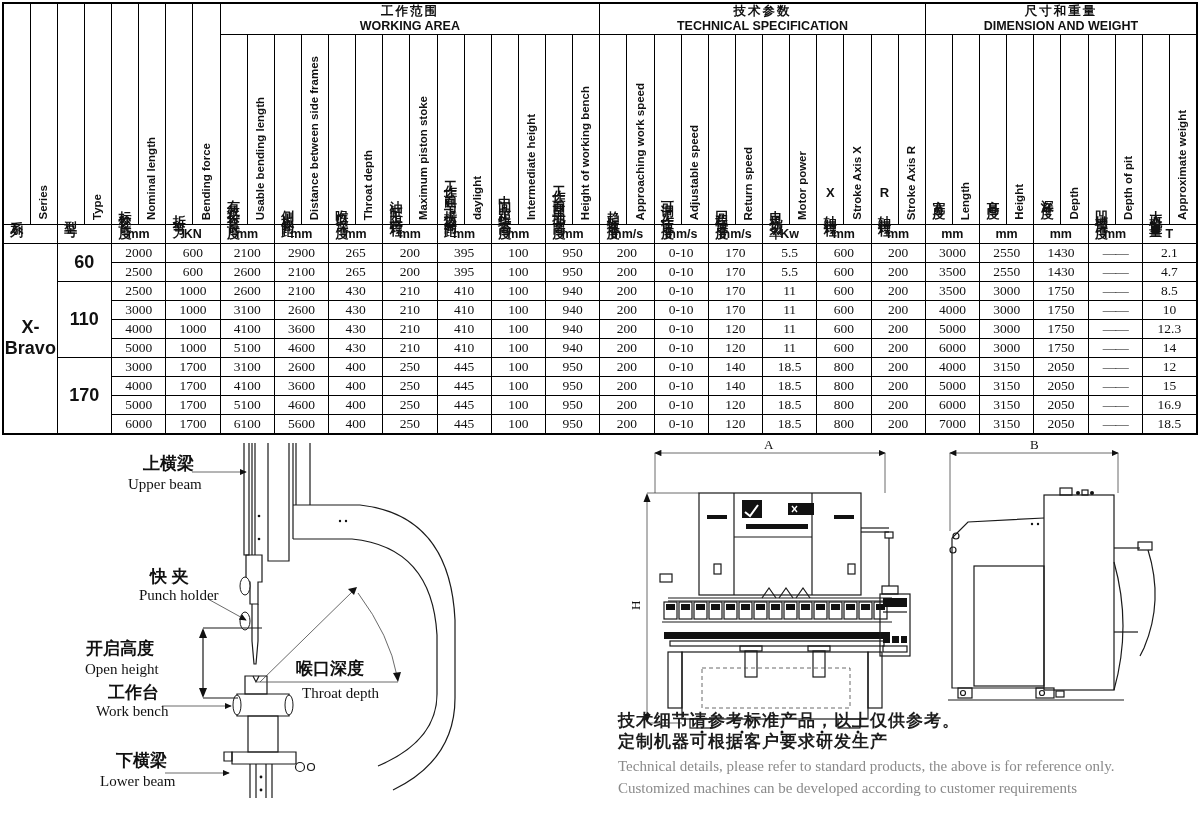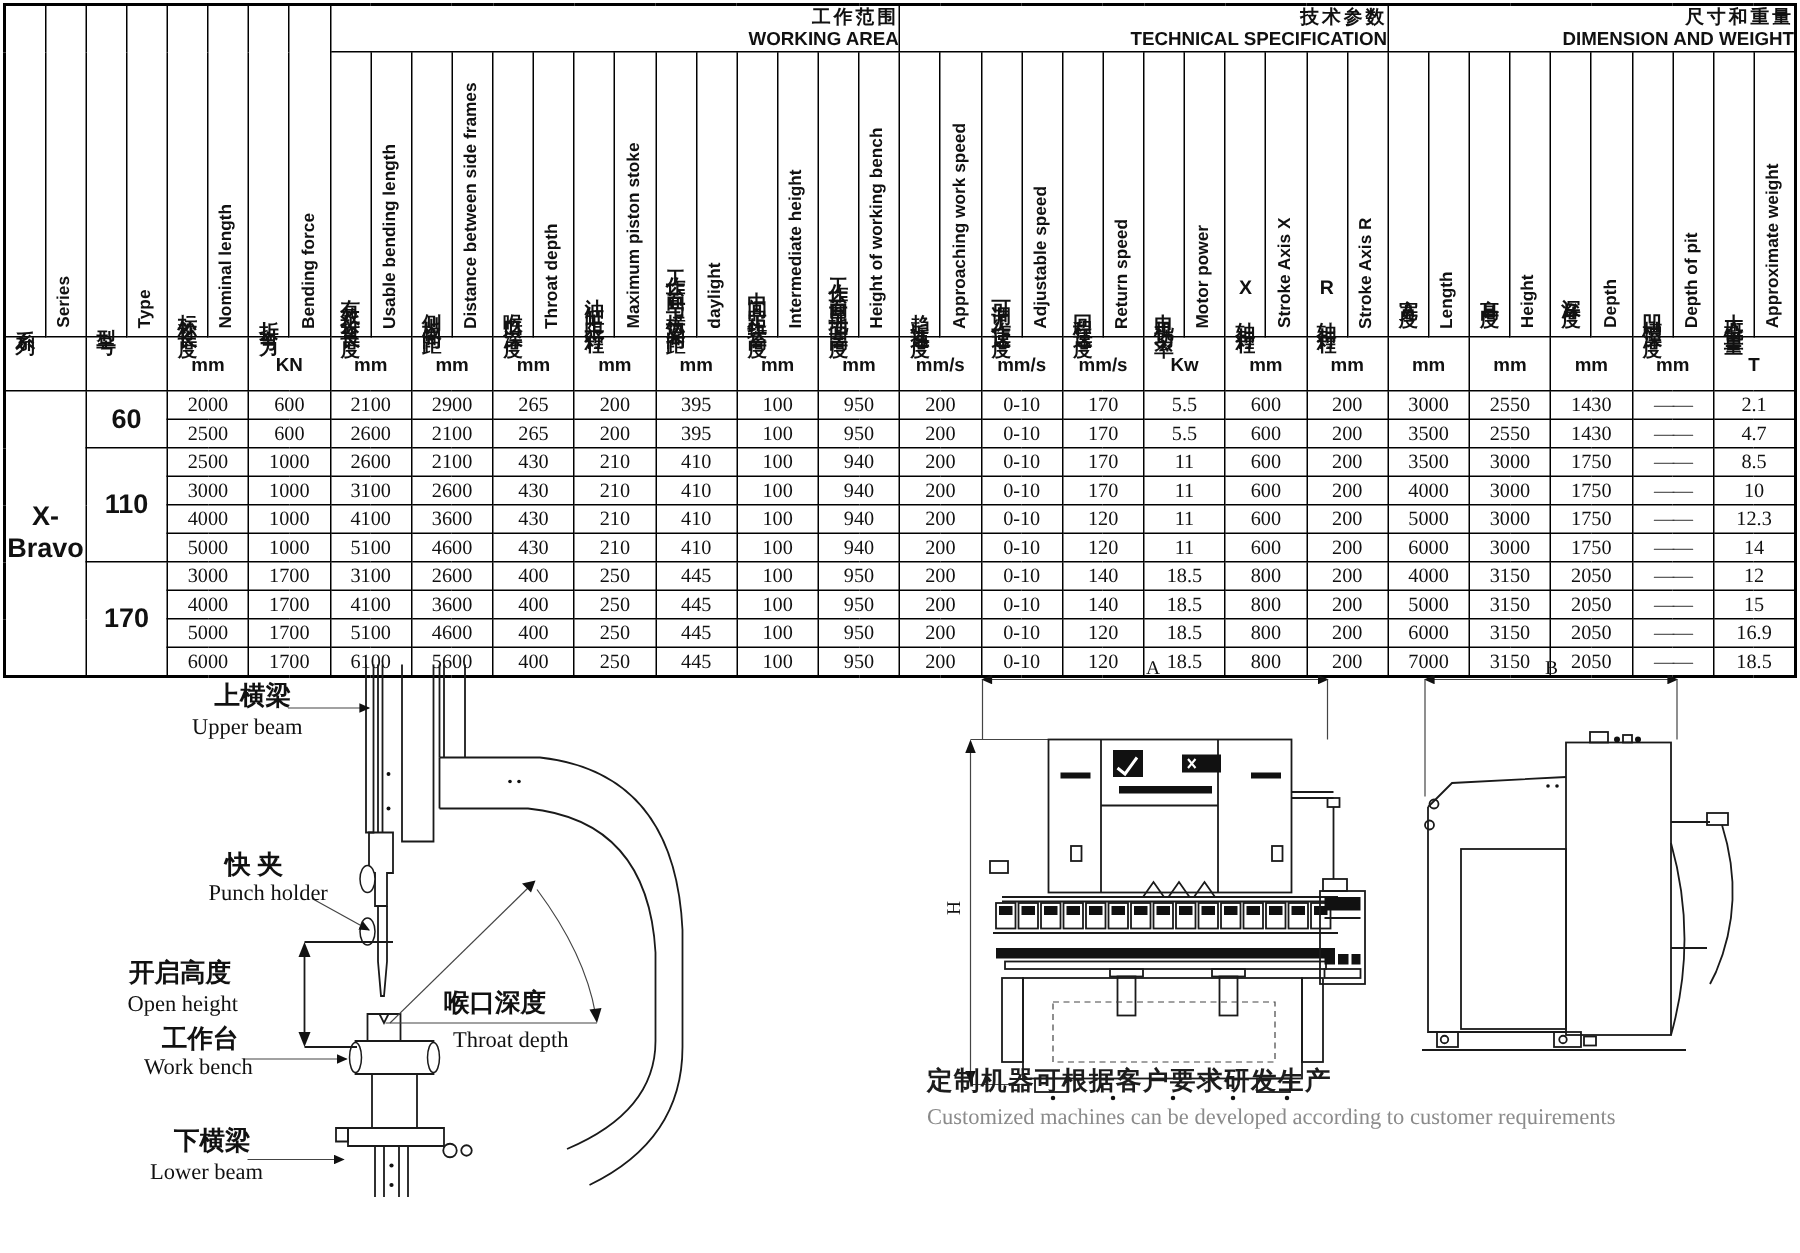--- a/index.html
+++ b/index.html
@@ -9,23 +9,23 @@
   table.spec{border-collapse:collapse;table-layout:fixed;width:1196px;margin:2px 0 0 2px;
              border:2px solid #000;}
   table.spec th,table.spec td{border:1px solid #000;padding:0;overflow:visible;}
   tr.grow{height:31px;}
   tr.vrow th{height:189px;}
   th.vcell{vertical-align:bottom;text-align:center;padding-bottom:4px;background:#fff;}
   .vzh{writing-mode:vertical-lr;text-orientation:upright;display:inline-block;
        font-weight:bold;font-size:13px;letter-spacing:5px;line-height:1;}
   .ven{writing-mode:vertical-rl;transform:rotate(180deg);display:inline-block;
        font-weight:bold;font-size:11.5px;white-space:nowrap;line-height:1;}
-  th.ghead{vertical-align:middle;text-align:right;font-weight:bold;font-size:12.5px;line-height:15px;}
+  th.ghead{vertical-align:middle;text-align:center;font-weight:bold;font-size:12.5px;line-height:15px;}
   th.ghead .gzh{letter-spacing:2px;}
-  tr.units{height:36px;}
+  tr.units{height:19px;}
   tr.units td{text-align:center;font-weight:bold;font-size:12.5px;}
   tbody tr{height:19px;}
   tbody td{text-align:center;}
   td.num{font-family:"Liberation Serif",serif;font-size:13.5px;}
   td.num.dash{color:#333;letter-spacing:-1px;}
   td.series,td.type{font-weight:bold;font-size:18px;}
   
   svg{position:absolute;}
   svg text{fill:#111;}
   .lz{font-family:"Liberation Sans",sans-serif;font-weight:bold;font-size:17px;}
@@ -631,19 +631,21 @@
         <rect class="ln" x="424" y="252" width="18" height="10"></rect>
       <circle class="ln" cx="351" cy="257" r="2.5"></circle>
         <circle class="ln" cx="430" cy="257" r="2.5"></circle>
       <rect class="ln" x="444" y="255" width="8" height="6"></rect>
       <path class="ln" d="M336 264 H512"></path>
     </g>
   </svg>
 
   <div class="disc">
     <div class="zh">
+      <div>技术细节请参考标准产品，以上仅供参考。</div>
       <div>定制机器可根据客户要求研发生产</div>
     </div>
     <div class="en">
+      <div>Technical details, please refer to standard products, the above is for reference only.</div>
       <div>Customized machines can be developed according to customer requirements</div>
     </div>
   </div>
 </div>
 
 </body></html>

